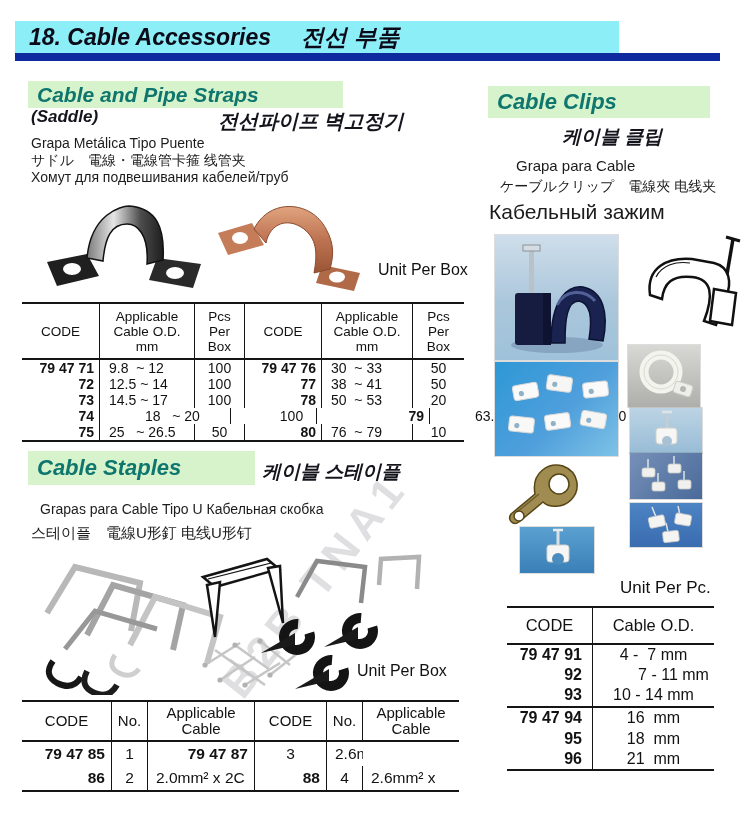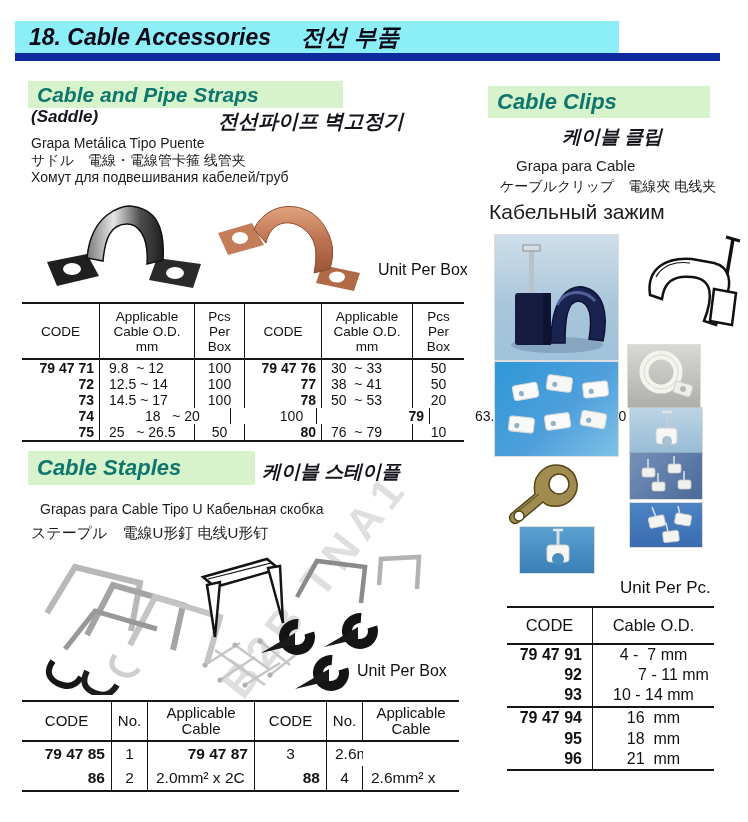--- a/index.html
+++ b/index.html
@@ -163,21 +163,21 @@
       <div class="c od preS">76  ~ 79</div>
       <div class="c pcs nob">10</div>
     </div>
   </div>
 
   <div class="abs green-h" style="left:28px;top:451px;width:227px;height:34px;font-size:22px;">
     <span>Cable Staples</span>
   </div>
   <div class="abs it-b" style="left:262px;top:459px;font-size:19px;">케이블 스테이플</div>
   <div class="abs lang" style="left:40px;top:501px;font-size:14px;">Grapas para Cable Tipo U  Кабельная скобка</div>
-  <div class="abs lang" style="left:31px;top:524px;font-size:15px;">ステープル　電線U形釘 电线U形钉</div>
+  <div class="abs lang" style="left:31px;top:524px;font-size:15px;">스테이플　電線U形釘 电线U形钉</div>
 
   <div class="abs" style="left:35px;top:545px;width:432px;height:150px;">
     <svg width="432" height="150" viewBox="0 0 432 150">
 
       <path d="M12,68 L40,22 L105,38 L96,86" fill="none" stroke="#b8b8b8" stroke-width="6"></path>
       <path d="M52,90 L78,40 L148,60 L138,105" fill="none" stroke="#a4a4a4" stroke-width="6"></path>
       <path d="M95,100 L120,52 L185,72 L172,118" fill="none" stroke="#c4c4c4" stroke-width="6"></path>
       <path d="M30,104 L60,66 L122,84" fill="none" stroke="#989898" stroke-width="5"></path>
 
       <path d="M18,116 q-10,14 4,22 q16,8 24,-6" fill="none" stroke="#161616" stroke-width="6"></path>

